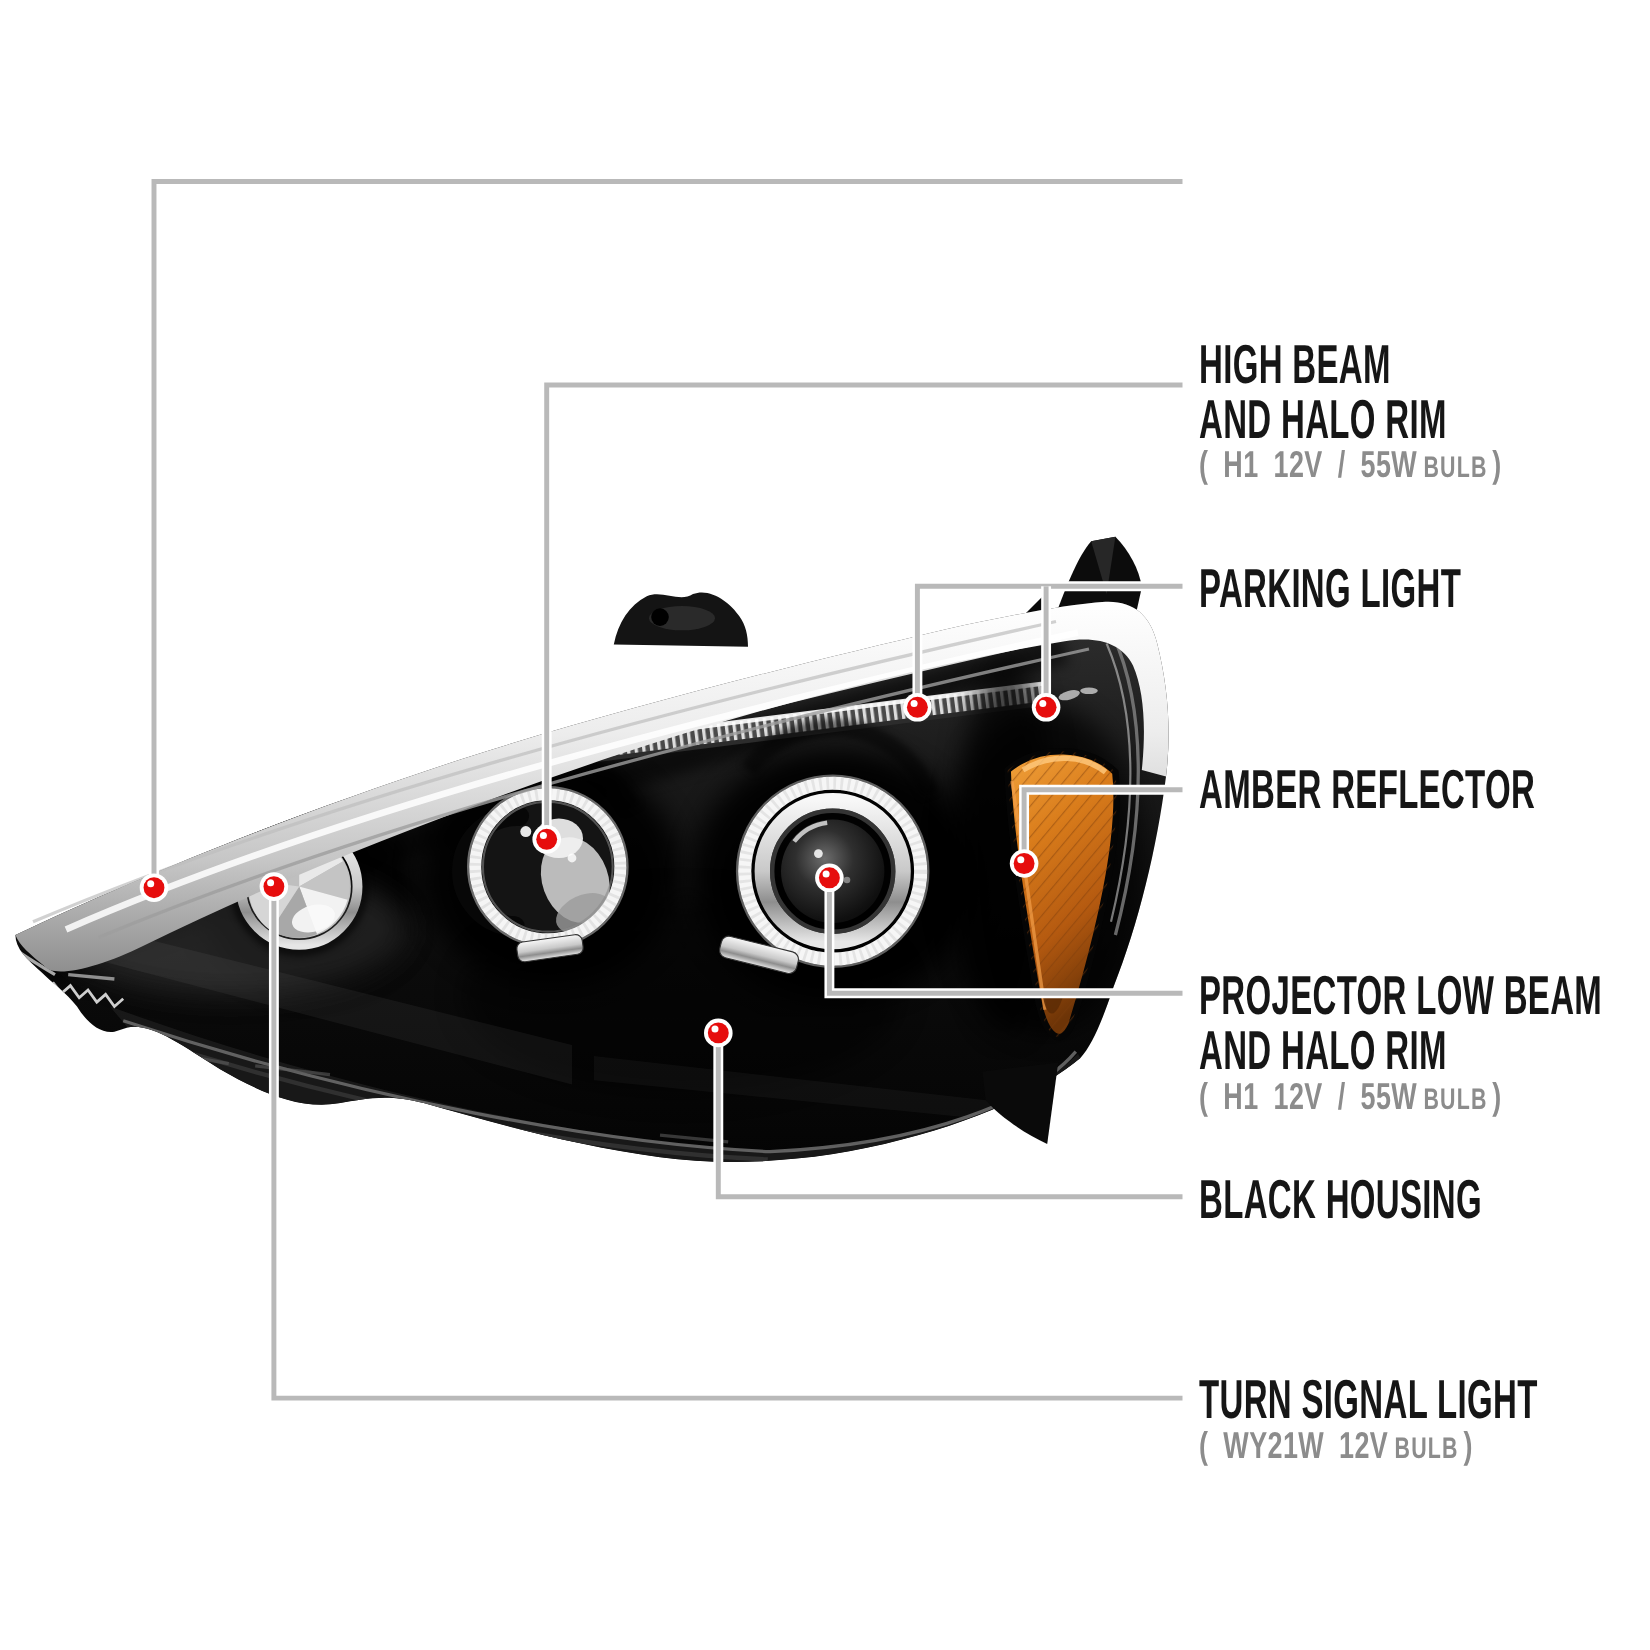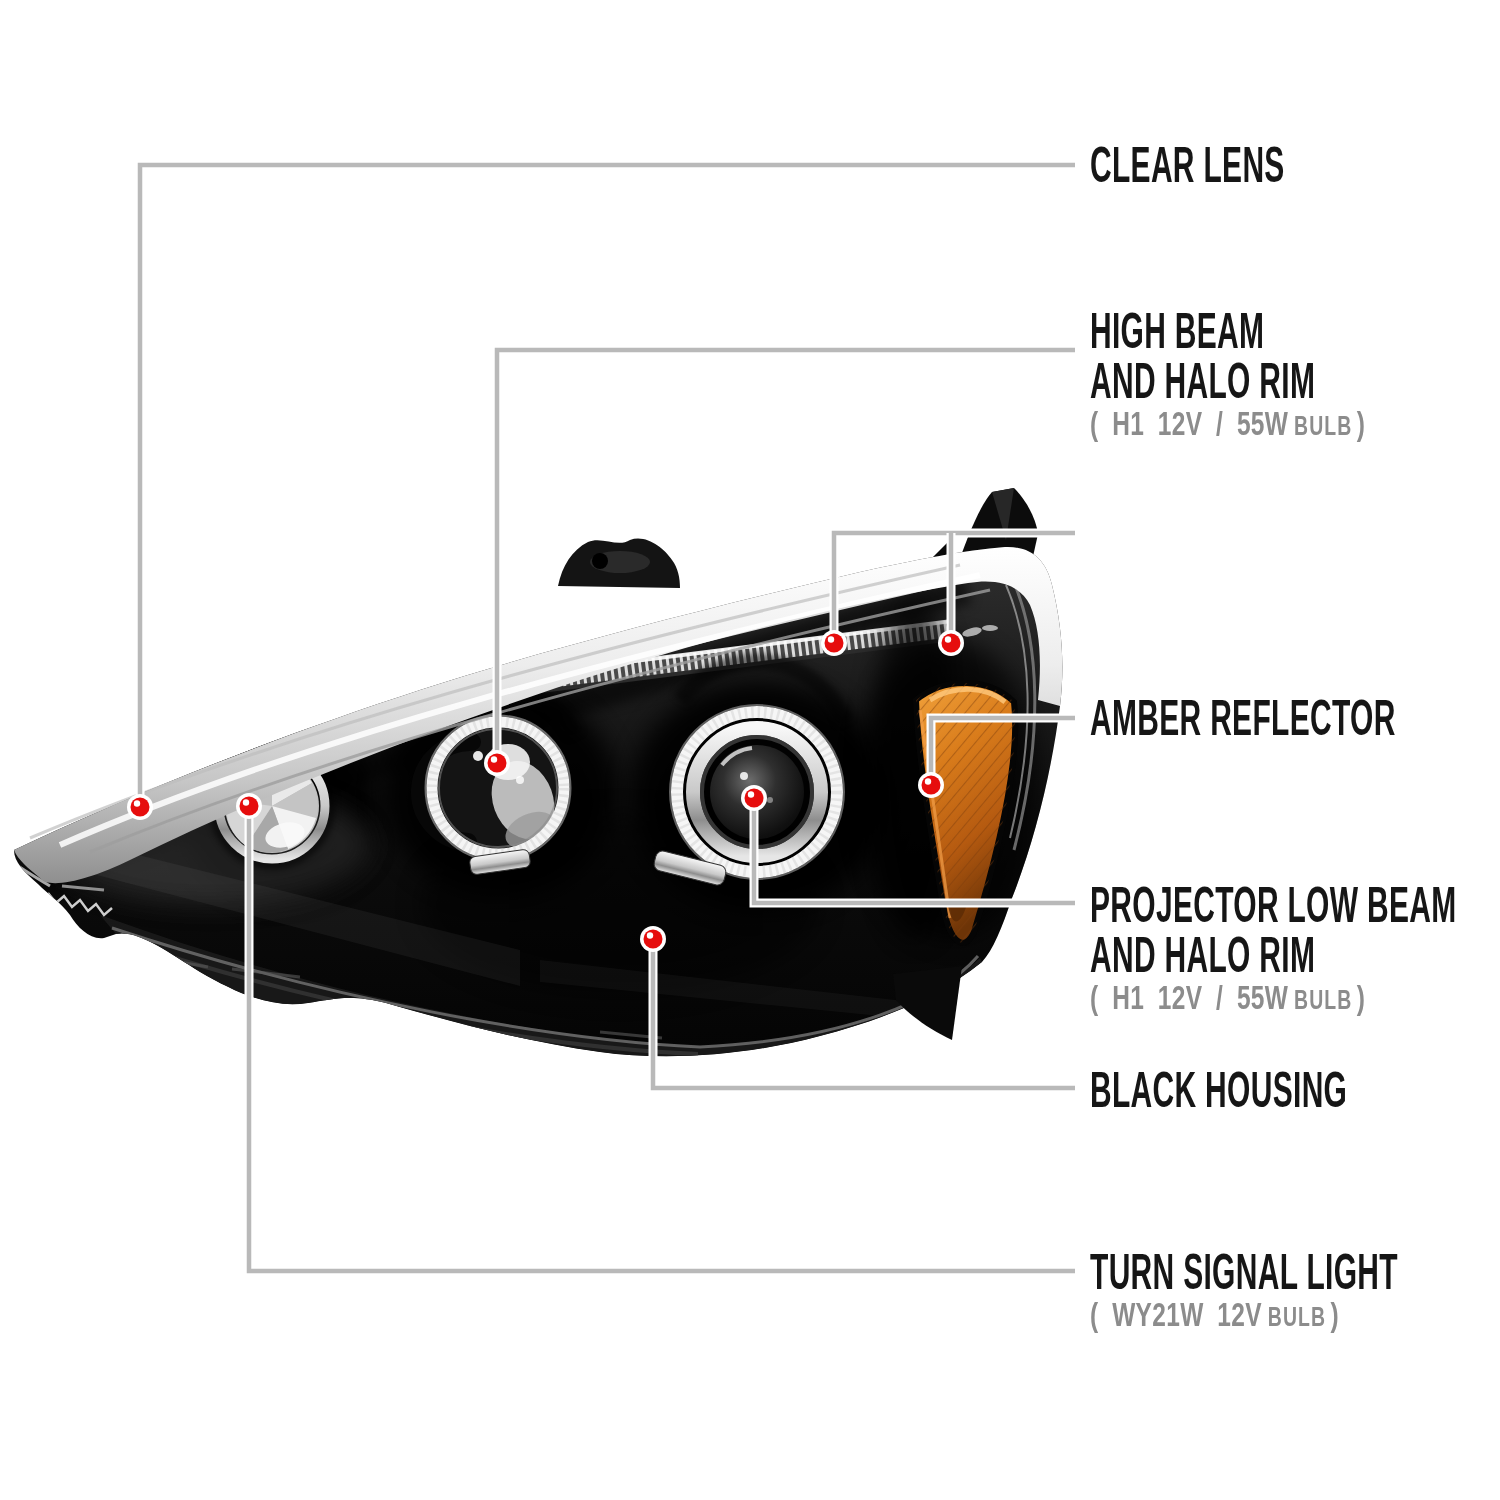--- a/index.html
+++ b/index.html
@@ -296,30 +296,30 @@
         <circle class="d1" r="9.5"></circle>
         <circle class="d2" cx="-3" cy="-3.5" r="3.2"></circle>
       </g>
   <g class="dot" transform="translate(249,806)">
     <circle class="d0" r="13"></circle>
         <circle class="d1" r="9.5"></circle>
         <circle class="d2" cx="-3" cy="-3.5" r="3.2"></circle>
       </g>
 </svg>
 
-<div class="label" style="top:140px">
-  <span class="t">CLEAR LENS</span>
-</div>
 
 <div class="label" style="top:306px">
   <span class="t">HIGH BEAM</span>
   <span class="t">AND HALO RIM</span>
   <span class="spec"><span>( H1 12V / 55W</span><span class="bulb">BULB</span><span class="close">)</span></span>
 </div>
 
+<div class="label" style="top:510px">
+  <span class="t">PARKING LIGHT</span>
+</div>
 
 <div class="label" style="top:693px">
   <span class="t">AMBER REFLECTOR</span>
 </div>
 
 <div class="label" style="top:880px">
   <span class="t">PROJECTOR LOW BEAM</span>
   <span class="t">AND HALO RIM</span>
   <span class="spec"><span>( H1 12V / 55W</span><span class="bulb">BULB</span><span class="close">)</span></span>
 </div>

